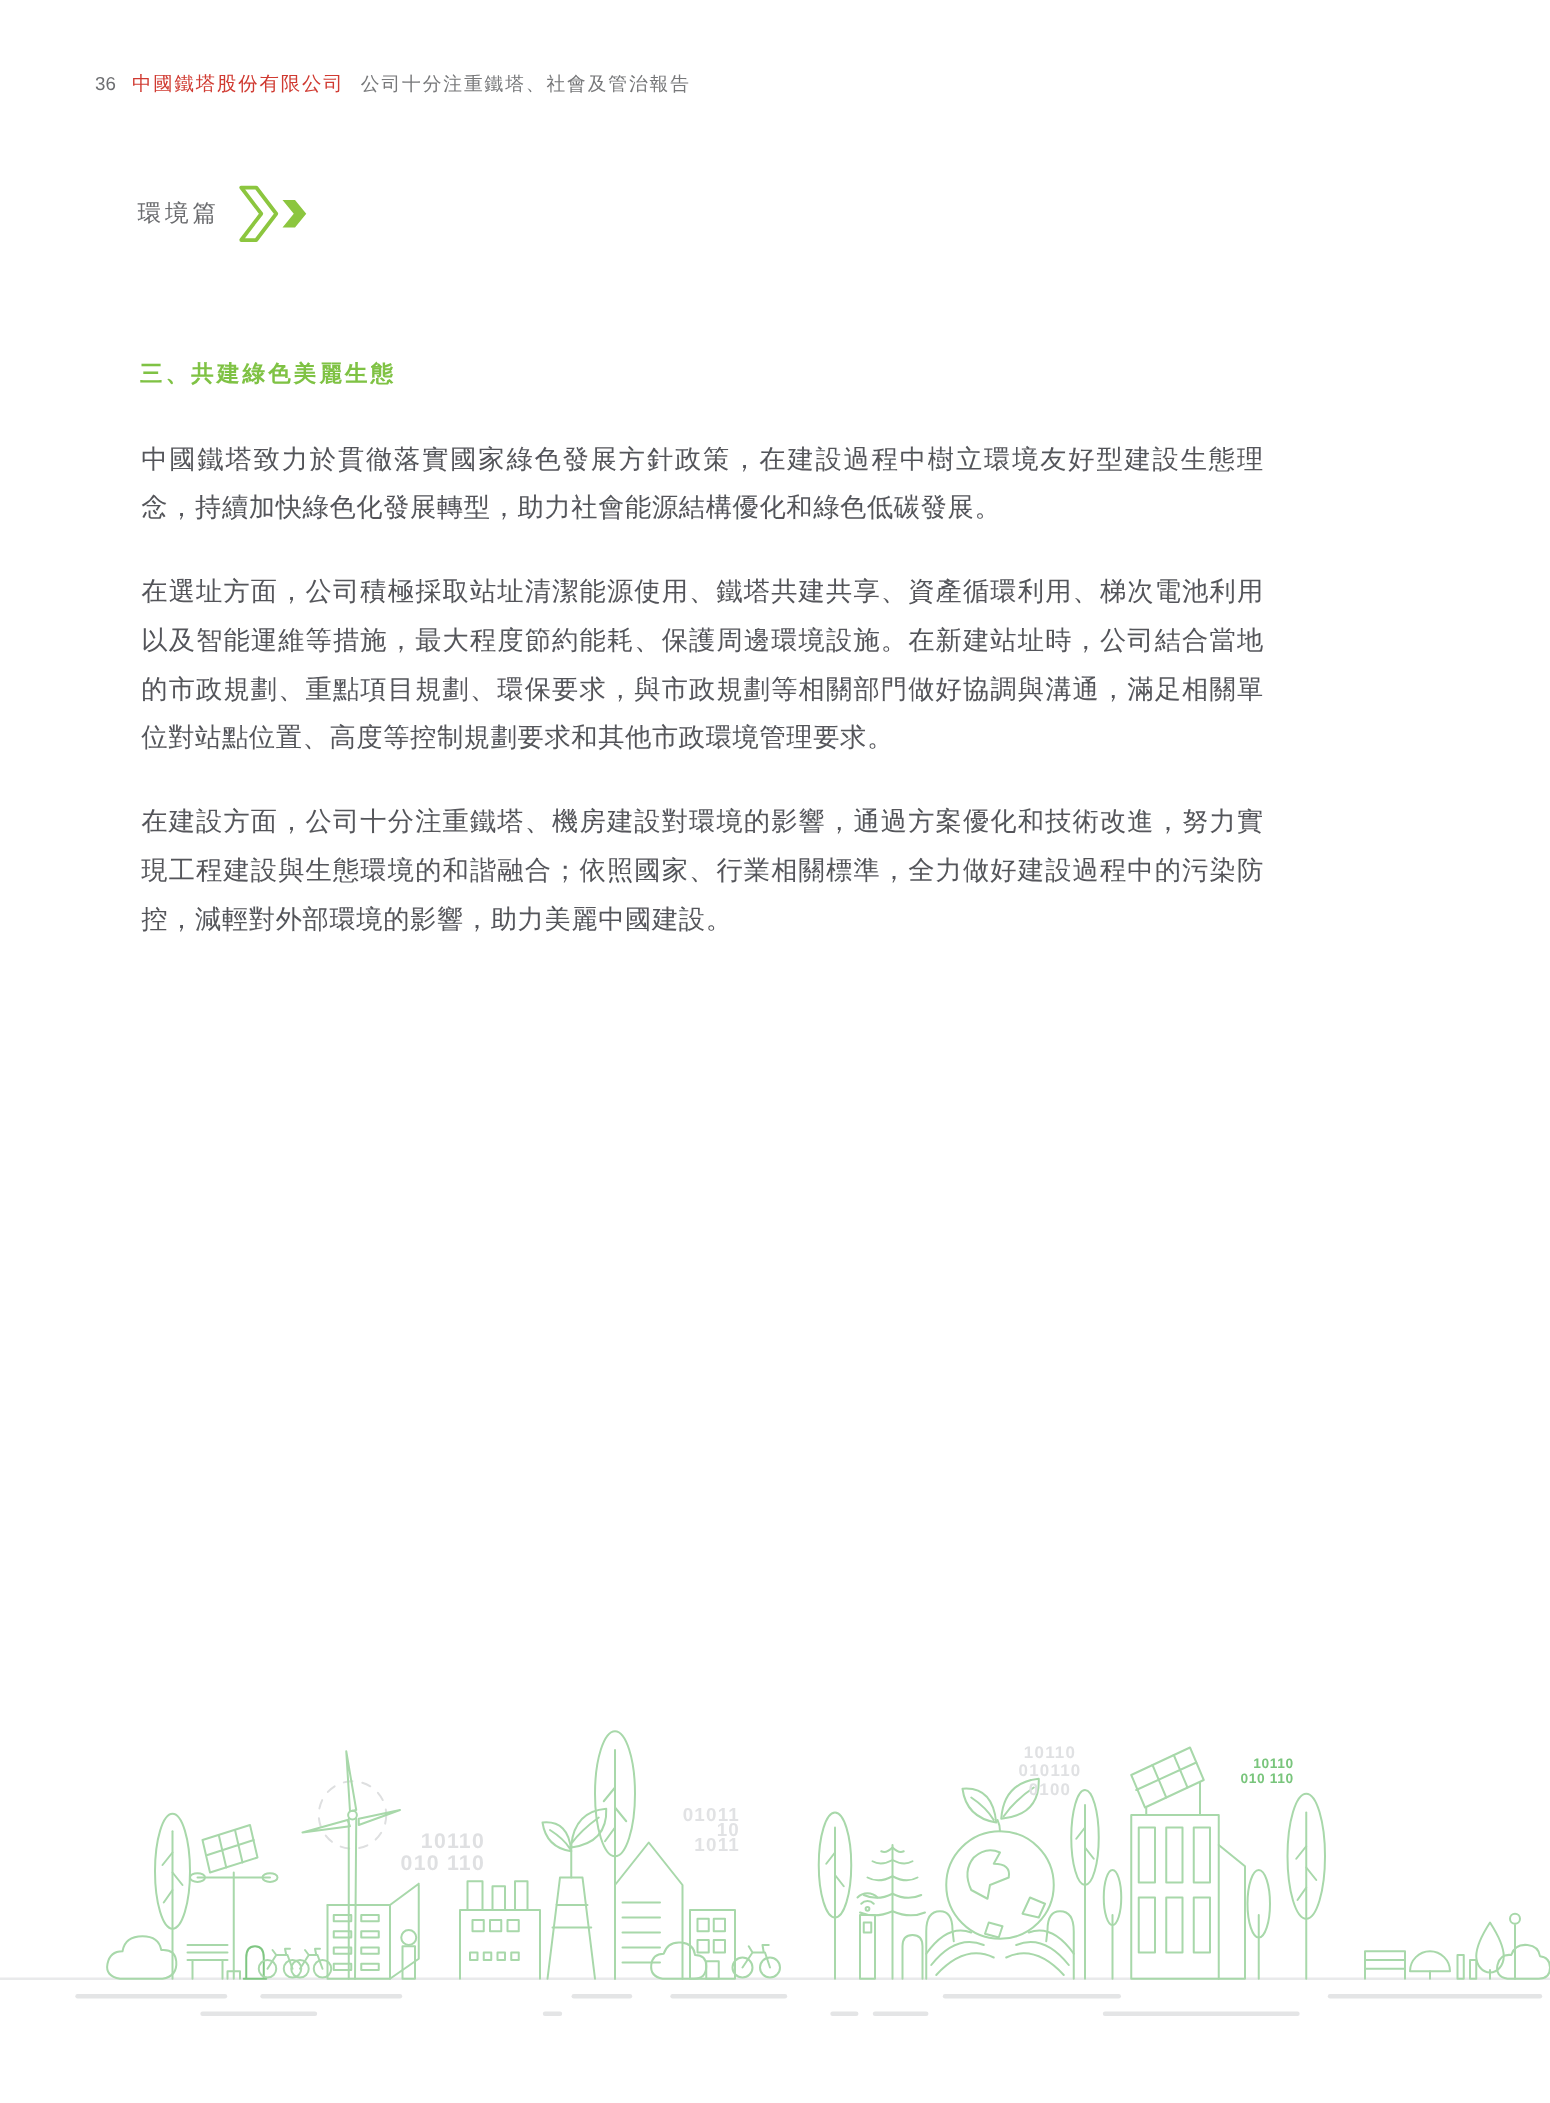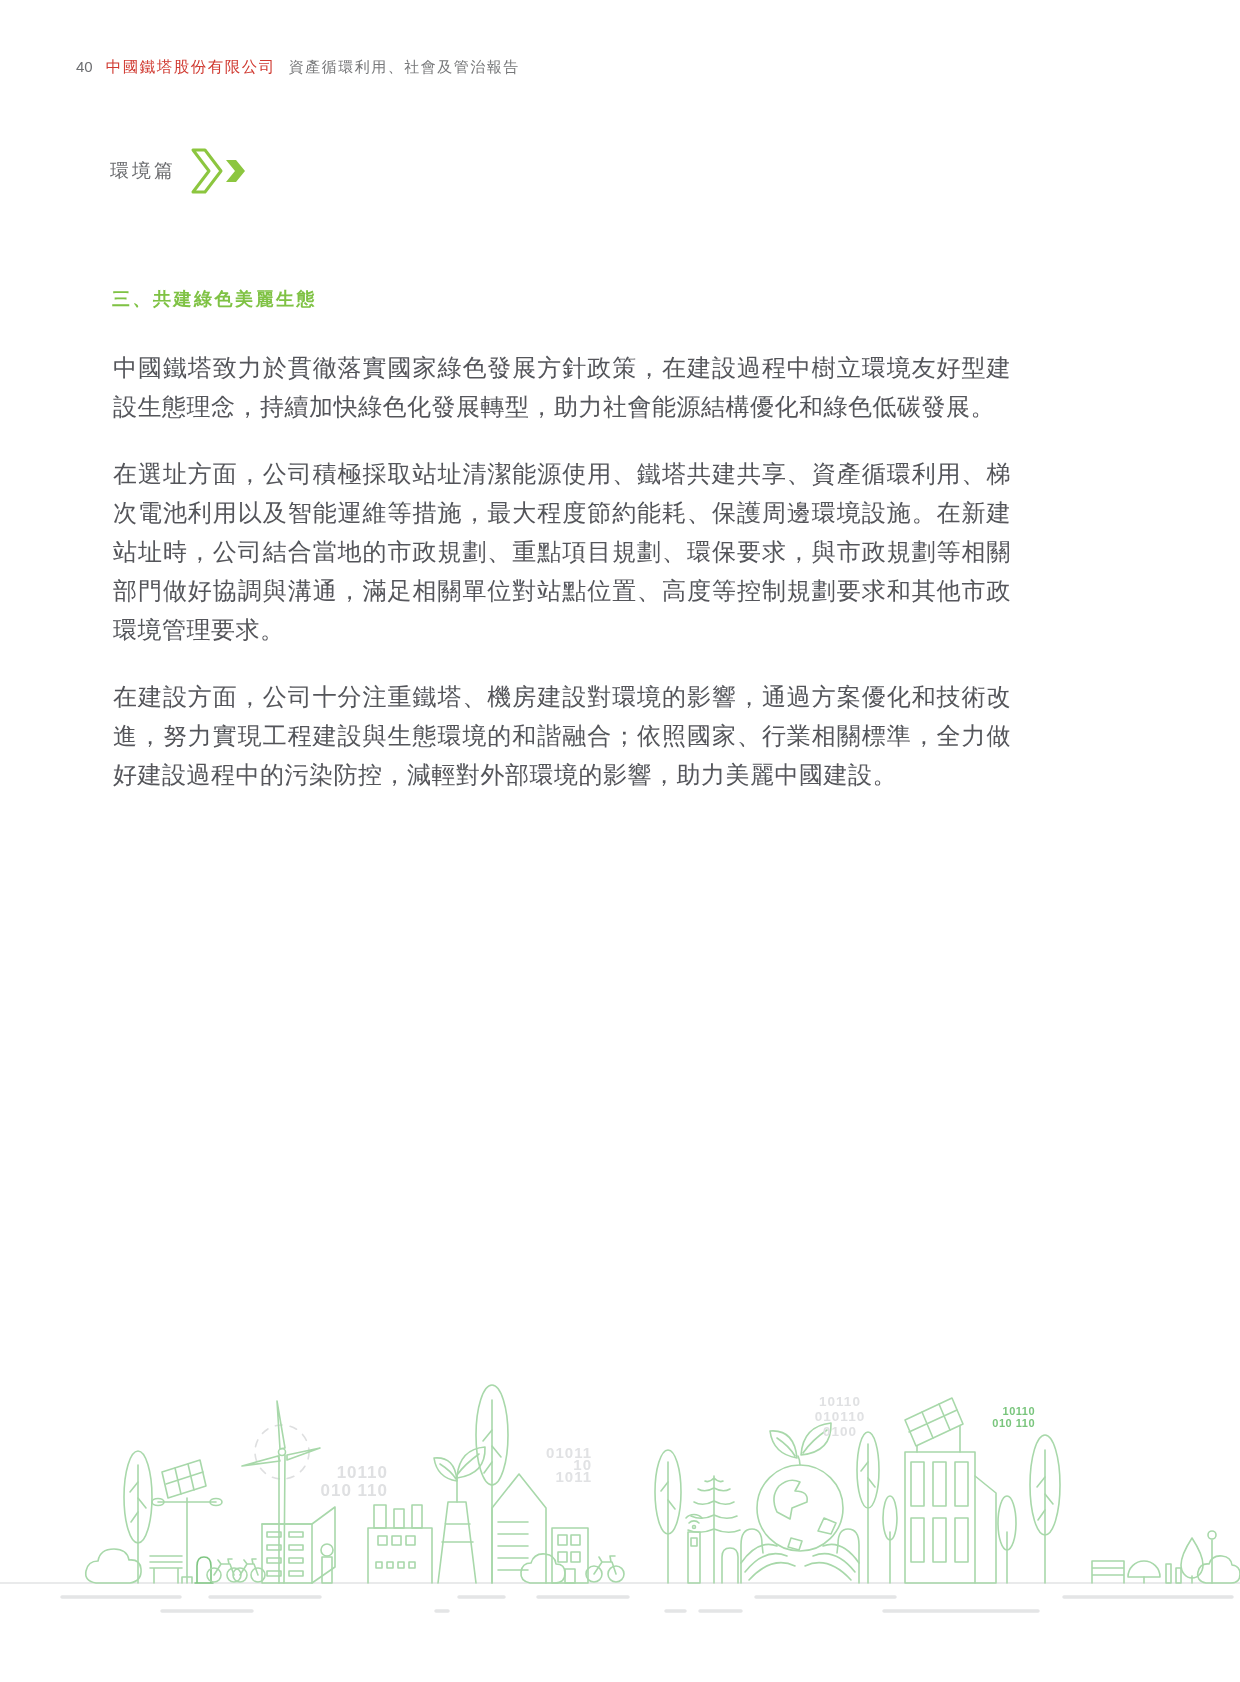--- a/index.html
+++ b/index.html
@@ -12,21 +12,21 @@
   .hdr .pgnum{font-size:15px;color:#6D6E71;}
   .hdr .company{font-size:15.5px;font-weight:normal;color:#D03A31;letter-spacing:1.5px;}
   .hdr .rpt{font-size:15px;color:#77787A;letter-spacing:1.5px;}
   
   .tab{position:absolute;left:110px;top:148px;display:flex;align-items:center;gap:14px;}
   .tab .lbl{font-size:19px;color:#6B6C6F;letter-spacing:3px;}
   
   .heading{position:absolute;left:112px;top:272px;font-size:18px;font-weight:bold;color:#7FC244;letter-spacing:2.5px;}
   .bodytxt{position:absolute;left:113px;top:348px;width:898px;}
   .bodytxt p{
-    margin:0 0 28px 0;font-size:24px;line-height:39px;color:#54555A;
+    margin:0 0 28px 0;font-size:21px;line-height:39px;color:#54555A;
     text-align:justify;text-justify:inter-character;letter-spacing:0.5px;
   }
   
   .illu{position:absolute;left:0;top:1280px;width:1240px;height:350px;}
   .illu svg{position:absolute;left:0;top:0;}
   .illu svg *{fill:none;stroke:#A8D8AA;stroke-width:1.6;stroke-linecap:round;stroke-linejoin:round;}
   .illu svg .g2{stroke:#7FC682;}
   .illu svg .garc{stroke:#DEDFE0;stroke-dasharray:7 8;}
   .illu svg .ground{stroke:#E9EAEB;stroke-width:2;}
   .illu svg .dash{stroke:#E4E5E6;stroke-width:3.5;}
@@ -35,23 +35,23 @@
   .b2{left:534px;top:167px;width:58px;font-size:15px;line-height:12px;text-align:right;color:#E1E2E4;letter-spacing:1px;}
   .b3{left:810px;top:114px;width:60px;font-size:13.5px;line-height:15px;text-align:center;color:#E0E1E3;letter-spacing:1px;}
   .b4{left:975px;top:125px;width:60px;font-size:11px;line-height:12px;text-align:right;color:#79C57C;letter-spacing:0.5px;}
 </style>
 </head>
 <body>
 
 <div class="page">
 
   <div class="hdr">
-    <span class="pgnum">40</span>
+    <span class="pgnum">36</span>
     <span class="company">中國鐵塔股份有限公司</span>
-    <span class="rpt">資產循環利用、社會及管治報告</span>
+    <span class="rpt">公司十分注重鐵塔、社會及管治報告</span>
   </div>
 
   <div class="tab">
     <span class="lbl">環境篇</span>
     <svg width="62" height="46" viewBox="0 0 62 46">
       <path d="M3 2 H15 L31 23 L15 44 H3 L19 23 Z" fill="none" stroke="#8CC63F" stroke-width="3" stroke-linejoin="round"></path>
       <path d="M36 12 H46 L55 23 L46 34 H36 L45 23 Z" fill="#8CC63F" stroke="none"></path>
     </svg>
   </div>
 

